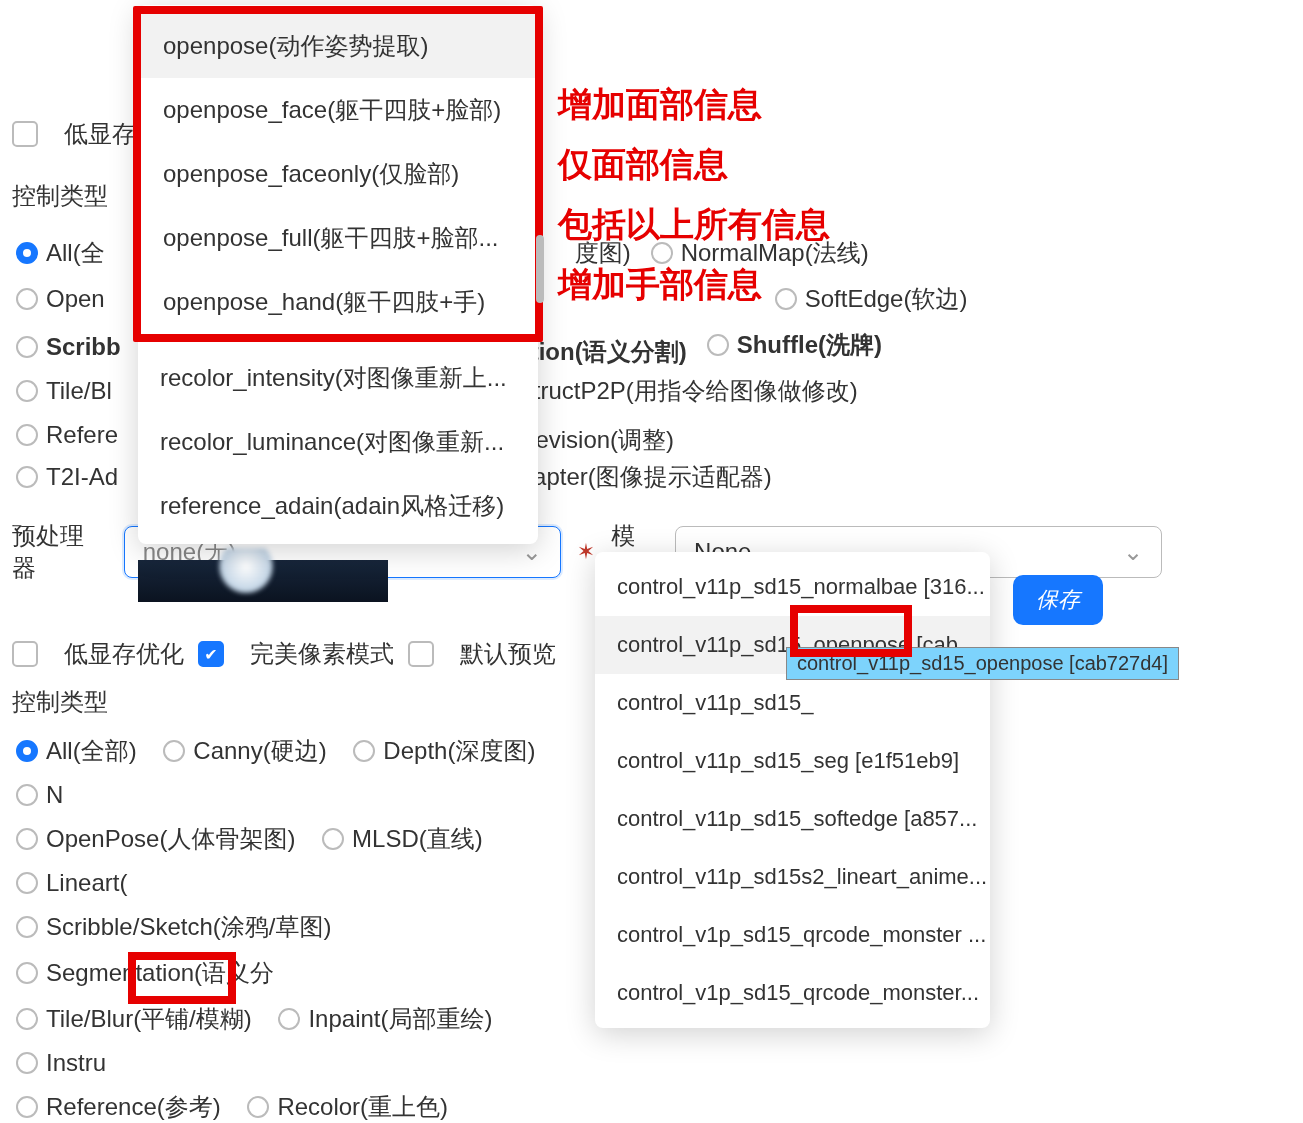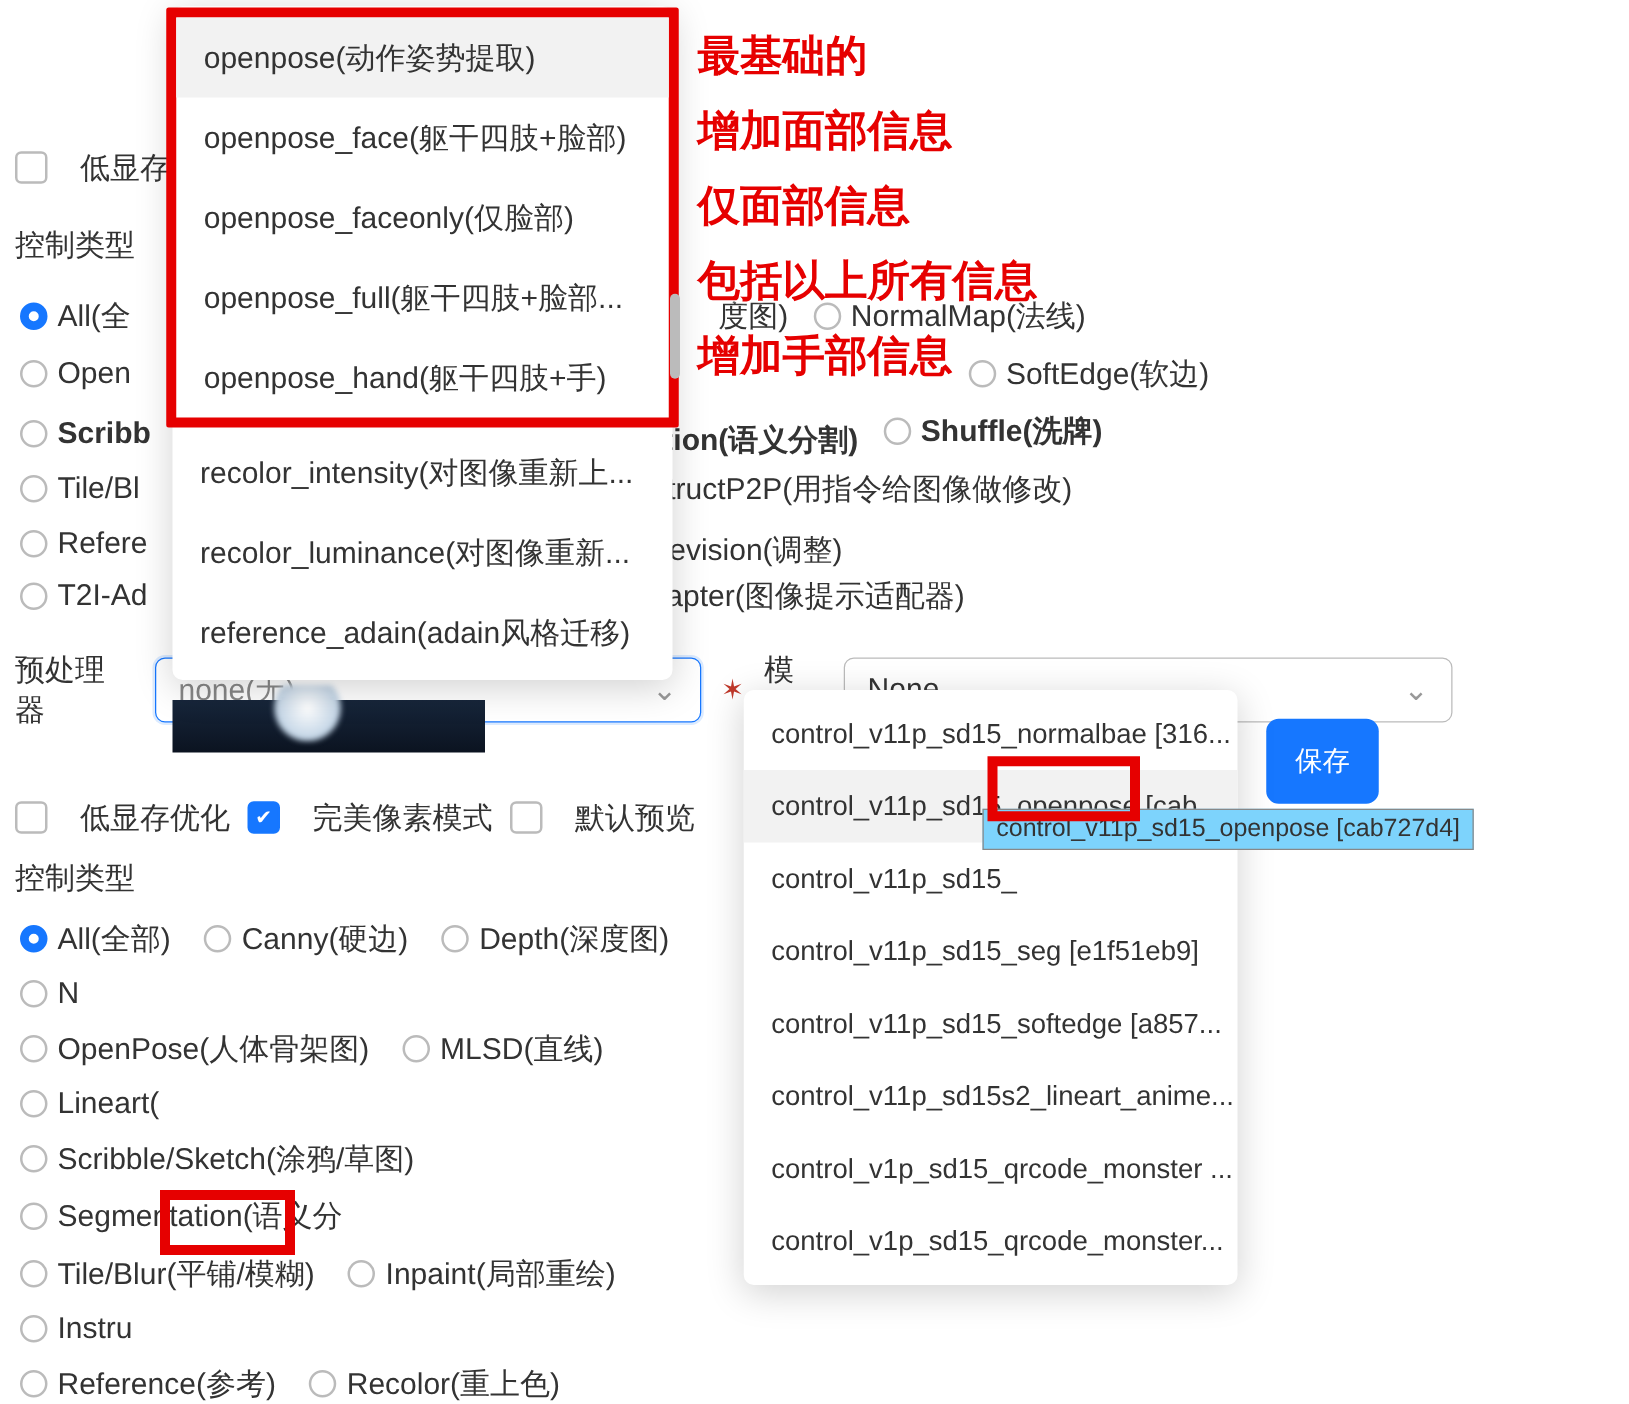--- a/index.html
+++ b/index.html
@@ -22,21 +22,21 @@
   .chev{color:#999;}
   .spark{color:#c0392b;font-size:22px;}
   .dropdown{position:absolute;background:#fff;border-radius:8px;box-shadow:0 6px 30px rgba(0,0,0,.18);z-index:10;font-size:24px;padding:6px 0;}
   .dropdown .item{padding:16px 22px;white-space:nowrap;cursor:pointer;}
   .dropdown .item.hover{background:#f2f2f2;}
   .red-box{border:8px solid #e60000;}
   .annot{position:absolute;color:#e60000;font-size:34px;font-weight:700;text-shadow:0 1px 2px #fff,0 0 3px #fff;}
   .scrollhint{position:absolute;right:-6px;top:230px;width:8px;height:68px;background:#bbb;border-radius:4px;}
   .thumb{position:absolute;left:138px;top:560px;width:250px;height:42px;background:linear-gradient(180deg,#17263b,#0b1320);}
   .thumb .ghost{position:absolute;left:78px;top:-12px;width:60px;height:46px;background:radial-gradient(circle at 50% 40%,#fff,#c3d5e6 60%,transparent 70%);filter:blur(2px);}
-  .save-btn{position:absolute;left:1013px;top:575px;width:90px;height:68px;background:#1677ff;color:#fff;border-radius:10px;display:flex;align-items:center;justify-content:center;font-size:22px;}
+  .save-btn{position:absolute;left:1013px;top:575px;width:90px;height:50px;background:#1677ff;color:#fff;border-radius:10px;display:flex;align-items:center;justify-content:center;font-size:22px;font-style:italic;}
   .tooltip{position:absolute;background:#7dd3fc;border:1px solid #888;padding:4px 10px;font-size:20px;color:#333;z-index:25;}
   .openpose-hl-top{position:absolute;border:8px solid #e60000;pointer-events:none;z-index:30;}
 </style>
 </head>
 <body>
 
 <div class="page">
 
   <div class="panel top">
     <div class="row">
@@ -141,21 +141,20 @@
       <div class="item">openpose_faceonly(仅脸部)</div>
       <div class="item">openpose_full(躯干四肢+脸部...</div>
       <div class="item">openpose_hand(躯干四肢+手)</div>
     </div>
     <div class="item">recolor_intensity(对图像重新上...</div>
     <div class="item">recolor_luminance(对图像重新...</div>
     <div class="item">reference_adain(adain风格迁移)</div>
     <div class="scrollhint"></div>
   </div>
 
-  <div class="annot" style="left:558px;top:22px">最基础的</div>
   <div class="annot" style="left:558px;top:82px">增加面部信息</div>
   <div class="annot" style="left:558px;top:142px">仅面部信息</div>
   <div class="annot" style="left:558px;top:202px">包括以上所有信息</div>
   <div class="annot" style="left:558px;top:262px">增加手部信息</div>
 
   <div class="thumb">
       <div class="ghost"></div>
     </div>
 
   <div class="save-btn">保存</div>

